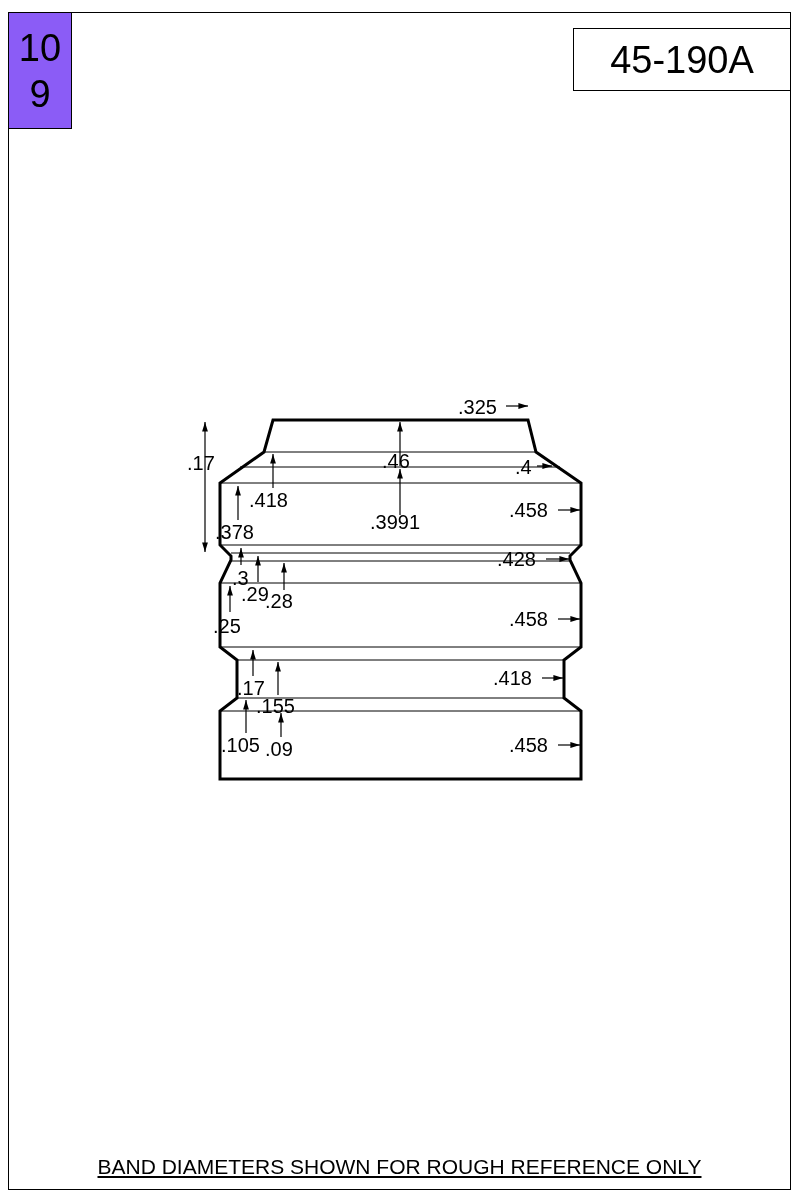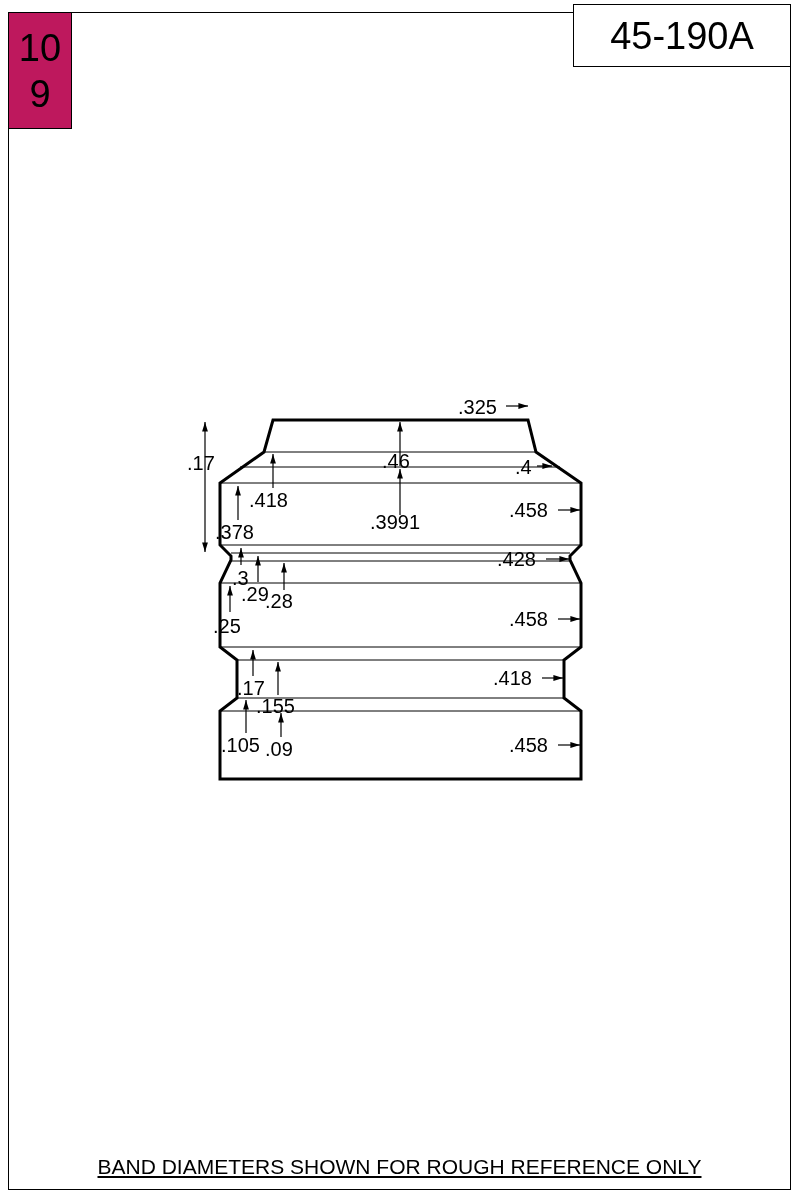--- a/index.html
+++ b/index.html
@@ -1,24 +1,24 @@
 <!DOCTYPE html>
 <html><head>
   <meta charset="utf-8">
   <style>
     html, body { margin: 0; padding: 0; background: #ffffff; }
     body { width: 800px; height: 1200px; position: relative; overflow: hidden;
            font-family: "Liberation Sans", sans-serif; color: #000; }
     .frame { position: absolute; left: 8px; top: 12px; width: 783px; height: 1178px;
              border: 1px solid #000; box-sizing: border-box; }
     .corner-box { position: absolute; left: 8px; top: 12px; width: 64px; height: 117px;
-                  border: 1px solid #000; box-sizing: border-box; background:#be185d;
+                  border: 1px solid #000; box-sizing: border-box; background:#8b5cf6;
                   text-align: center; font-size: 38px; line-height: 46px; padding-top: 12px; }
     .corner-box div { height: 46px; }
-    .part-box { position: absolute; left: 573px; top: 4px; width: 218px; height: 63px;
+    .part-box { position: absolute; left: 573px; top: 28px; width: 218px; height: 63px;
                 border: 1px solid #000; box-sizing: border-box; background:#fff;
                 text-align: center; font-size: 38px; line-height: 63px; }
     .footer { position: absolute; left: 8px; width: 783px; top: 1155px; text-align: center;
               font-size: 21px; letter-spacing: 0px; text-decoration: underline; }
     svg.drawing { position: absolute; left: 0; top: 0; }
     .dim { font-family: "Liberation Sans", sans-serif; font-size: 20px; fill: #000; }
   </style>
 </head>
 <body>
 

